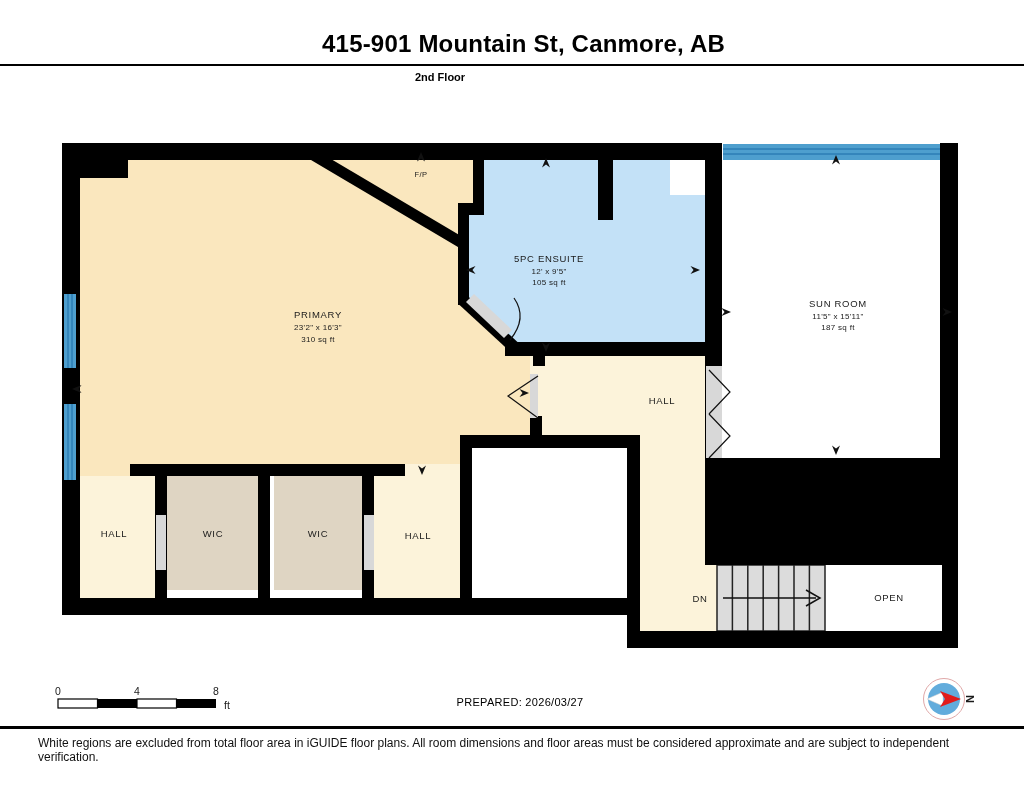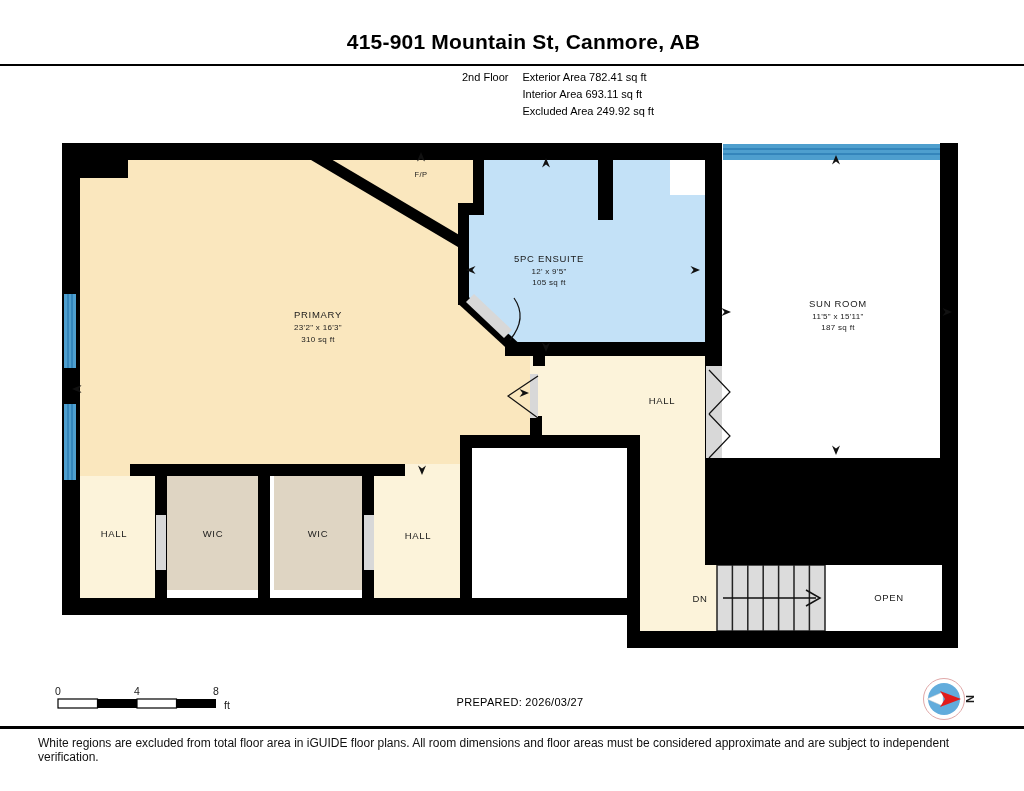--- a/index.html
+++ b/index.html
@@ -1,46 +1,41 @@
 <!DOCTYPE html>
 <html><head>
 <meta charset="utf-8">
 <style>
   html,body{margin:0;padding:0;background:#fff;}
   body{width:1024px;height:791px;position:relative;overflow:hidden;
        font-family:"Liberation Sans","DejaVu Sans",sans-serif;color:#000;}
   .abs{position:absolute;}
-  #title{top:30px;left:0;right:0;text-align:center;font-size:21px;font-weight:bold;letter-spacing:.2px;margin-left:23px;}
+  #title{top:30px;left:0;right:0;text-align:center;font-size:24px;font-weight:bold;letter-spacing:.2px;margin-left:23px;}
   #rule-top{top:64px;left:0;right:0;height:2px;background:#000;}
   #floor-info{top:71px;left:415px;display:grid;grid-template-columns:auto auto;column-gap:14px;font-size:11px;}
-  #floor-info .flabel{font-weight:normal;text-align:left;margin-left:47px;}
+  #floor-info .flabel{font-weight:bold;text-align:left;}
   #floor-info .flines div{margin-bottom:5px;line-height:12px;}
   #prepared{top:696px;left:16px;right:0;text-align:center;font-size:11px;letter-spacing:.3px;}
   #rule-bottom{top:726px;left:0;right:0;height:3px;background:#000;}
   #disclaimer{top:736px;left:38px;right:20px;font-size:12px;color:#111;}
   svg text{font-family:"Liberation Sans","DejaVu Sans",sans-serif;fill:#1a1a1a;}
   .rname{font-size:9.5px;letter-spacing:.7px;}
   .rdim{font-size:8px;letter-spacing:.3px;}
   .fp{font-size:7.5px;letter-spacing:.5px;}
   .sticks{font-size:10.5px;}
   .ncompass{font-size:11px;font-weight:bold;}
 </style>
 </head>
 <body>
 
 <div class="abs" id="title">415-901 Mountain St, Canmore, AB</div>
 <div class="abs" id="rule-top"></div>
 
 <div class="abs" id="floor-info">
   <div class="flabel">2nd Floor</div>
-  <div class="flines">
-    <div>Exterior Area 782.41 sq ft</div>
-    <div>Interior Area 693.11 sq ft</div>
-    <div>Excluded Area 249.92 sq ft</div>
-  </div>
 </div>
 
 <svg class="abs" style="top:0;left:0" width="1024" height="791" viewBox="0 0 1024 791">
   <defs>
     <path id="arr" d="M0,0 L9.5,-4 L6.5,0 L9.5,4 Z"></path>
   </defs>
 
   <g>
     <polygon points="80,160 530,160 530,440 460,440 460,476 80,476" fill="#FAE7BE"></polygon>
     <rect x="530" y="350" width="180" height="100" fill="#FCF3DA"></rect>

